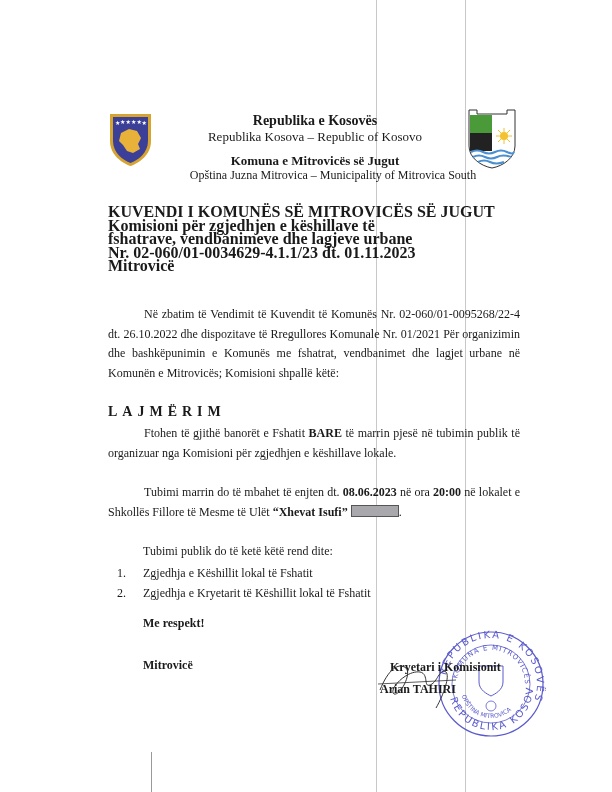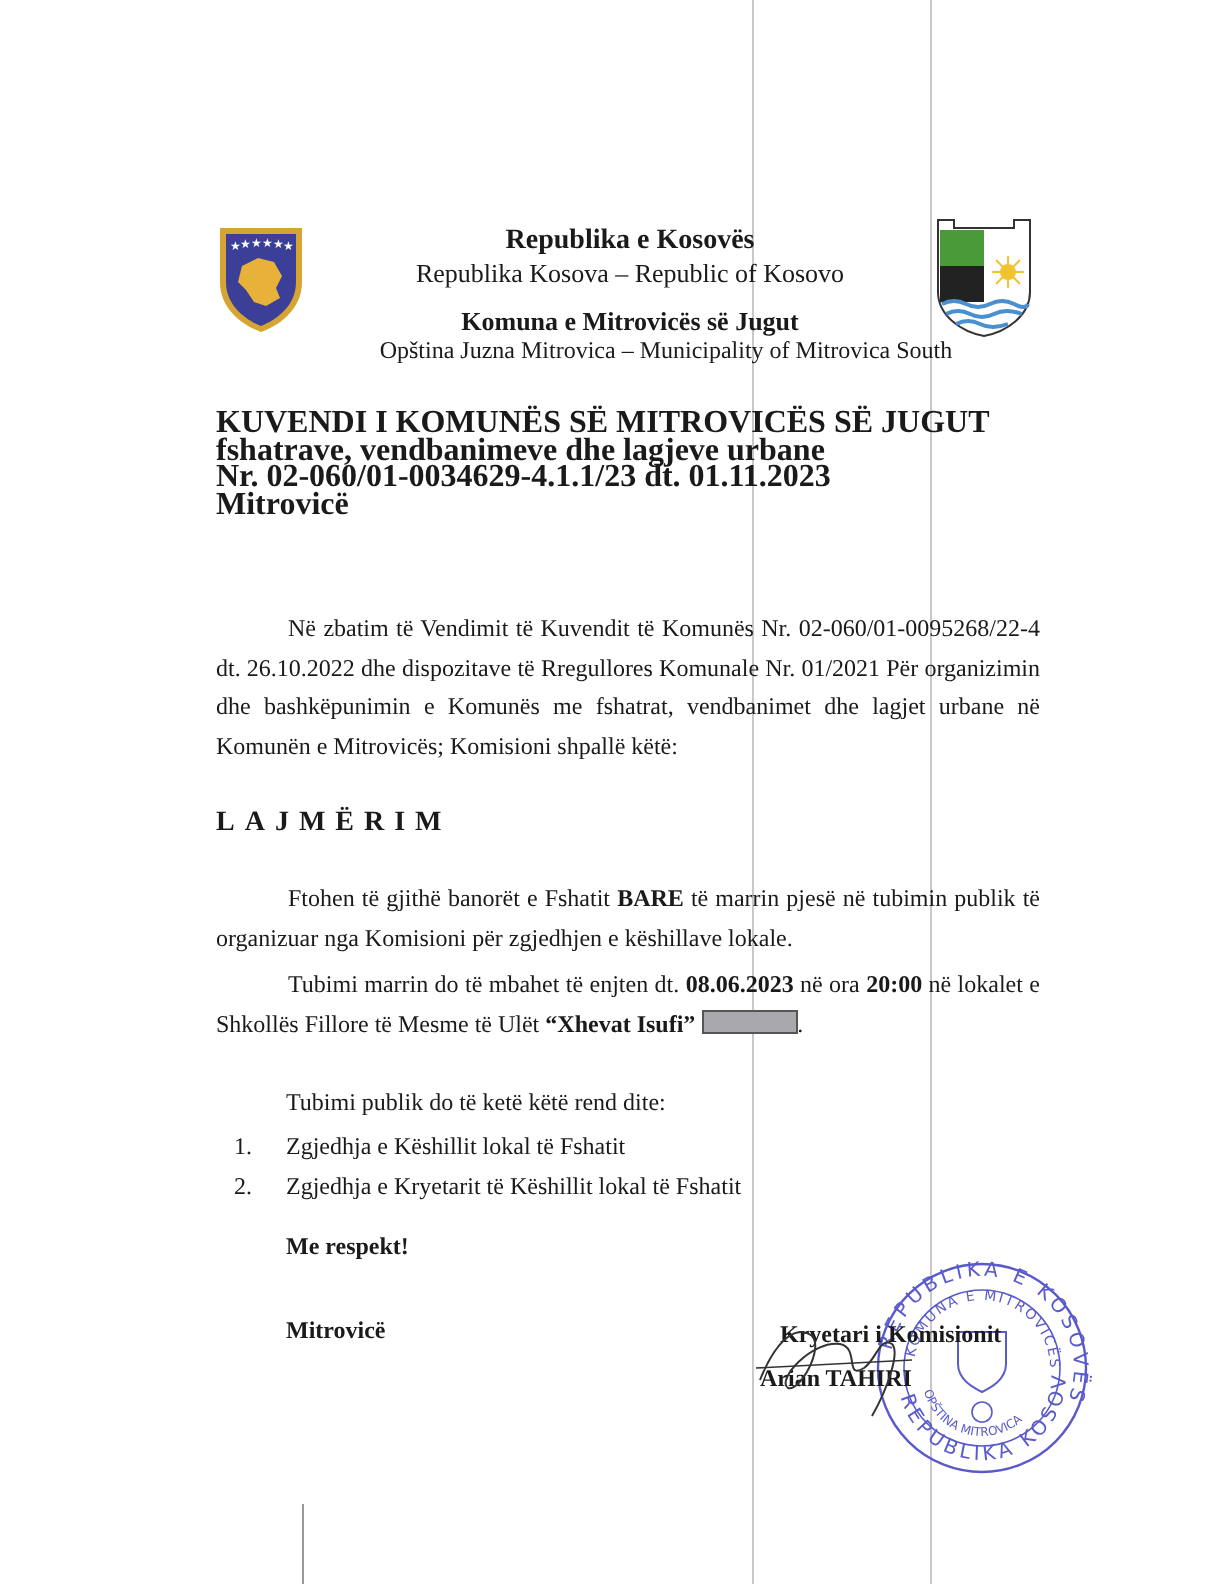--- a/index.html
+++ b/index.html
@@ -63,30 +63,31 @@
         <line x1="43" y1="22" x2="31" y2="34"></line>
     </g>
     <path d="M4 44 Q10 41 16 44 T28 44 T40 44 T47 44" stroke="#4a8fd0" stroke-width="2" fill="none"></path>
     <path d="M6 49 Q12 46 18 49 T30 49 T44 49" stroke="#4a8fd0" stroke-width="2" fill="none"></path>
     <path d="M11 54 Q17 51 23 54 T37 54" stroke="#4a8fd0" stroke-width="2" fill="none"></path>
   </svg>
 </div>
 
 <div class="left-block">
   <div>KUVENDI I KOMUNËS SË MITROVICËS SË JUGUT</div>
+  <div>Komisioni për zgjedhjen e këshillave të</div>
   <div>fshatrave, vendbanimeve dhe lagjeve urbane</div>
   <div>Nr. 02-060/01-0034629-4.1.1/23 dt. 01.11.2023</div>
   <div>Mitrovicë</div>
 </div>
 
 <div class="para indent" style="top:305px;">Në zbatim të Vendimit të Kuvendit të Komunës Nr. 02-060/01-0095268/22-4 dt. 26.10.2022 dhe dispozitave të Rregullores Komunale Nr. 01/2021 Për organizimin dhe bashkëpunimin e Komunës me fshatrat, vendbanimet dhe lagjet urbane në Komunën e Mitrovicës; Komisioni shpallë këtë:</div>
 
 <div class="title">LAJMËRIM</div>
 
-<div class="para indent" style="top:440px;">
+<div class="para indent" style="top:424px;">
   <span>Ftohen të gjithë banorët e Fshatit </span><b>BARE</b><span> të marrin pjesë në tubimin publik të organizuar nga Komisioni për zgjedhjen e këshillave lokale.</span>
 </div>
 
 <div class="para indent" style="top:483px;">
   <span>Tubimi marrin do të mbahet të enjten dt. </span><b>08.06.2023</b><span> në ora </span><b>20:00</b><span> në lokalet e Shkollës Fillore të Mesme të Ulët </span><b>“Xhevat Isufi”</b> <span class="redact"></span><span>.</span>
 </div>
 
 <div class="abs t12" style="left:143px;top:544px;">Tubimi publik do të ketë këtë rend dite:</div>
 <div class="list" style="top:563px;">
   <span class="num">1.</span>

